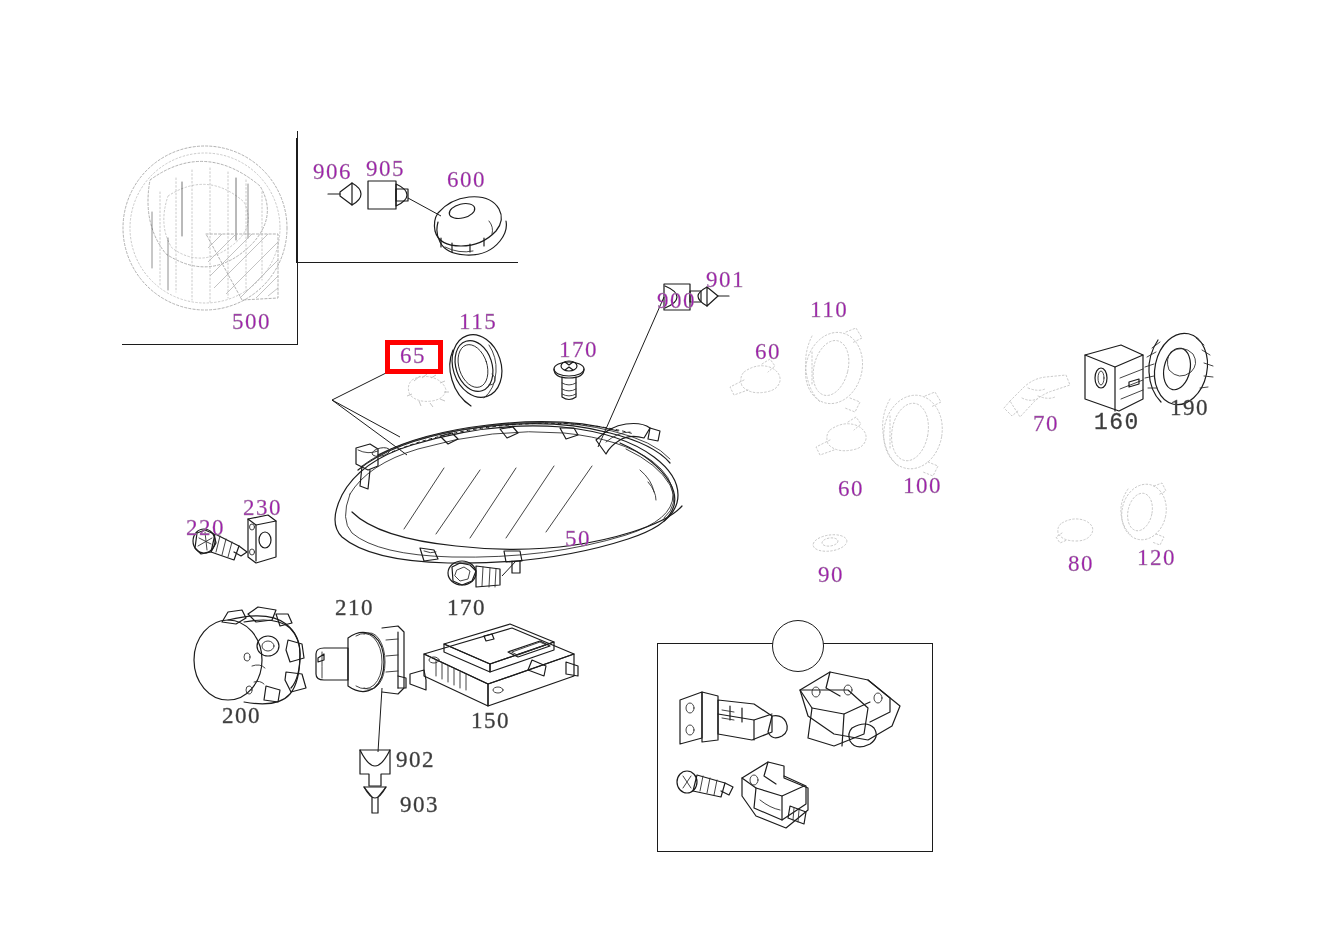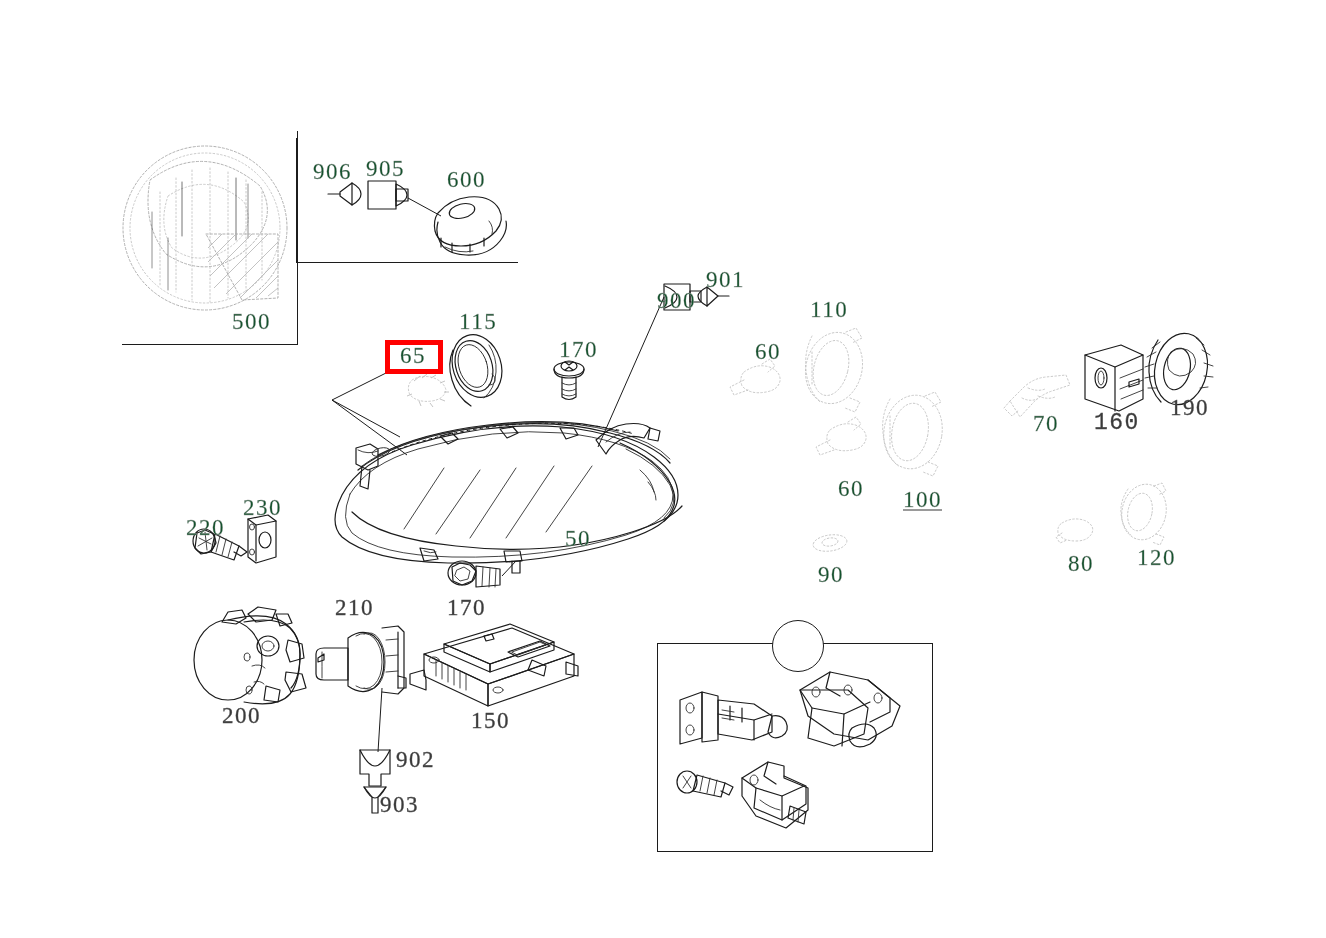--- a/index.html
+++ b/index.html
@@ -35,21 +35,21 @@
     font-family: "Liberation Serif", serif;
     font-size: 23px;
     letter-spacing: 1.5px;
     color: #3a3a3a;
     -webkit-text-stroke: 0.35px #555;
     white-space: nowrap;
     line-height: 1;
     user-select: none;
   }
   .callout.faint {
-    color: #14532d;
+    color: #a21caf;
     -webkit-text-stroke: 0.3px #9a9a9a;
   }
   .callout.boxed-circle {
     color: #2e2e2e;
   }
   
   #highlight-65 {
     position: absolute;
     box-sizing: border-box;
     border: 5px solid #ff0000;
@@ -488,30 +488,30 @@
   <span class="callout faint" style="left:366px; top:157px;">905</span>
   <span class="callout faint" style="left:447px; top:168px;">600</span>
   <span class="callout faint" style="left:459px; top:310px;">115</span>
   <span class="callout faint" style="left:400px; top:344px;">65</span>
   <span class="callout faint" style="left:559px; top:338px;">170</span>
   <span class="callout faint" style="left:657px; top:268px;margin-top:21px;">900</span>
   <span class="callout faint" style="left:706px; top:268px;">901</span>
   <span class="callout faint" style="left:810px; top:298px;">110</span>
   <span class="callout faint" style="left:755px; top:340px;">60</span>
   <span class="callout faint" style="left:838px; top:477px;">60</span>
-  <span class="callout faint" style="left:903px; top:488px;text-decoration:underline;">100</span>
+  <span class="callout faint" style="left:903px; top:474px;">100</span>
   <span class="callout faint" style="left:818px; top:563px;">90</span>
   <span class="callout faint" style="left:1033px; top:412px;">70</span>
   <span class="callout" style="left:1094px; top:412px;font-family:Liberation Mono, monospace;">160</span>
   <span class="callout" style="left:1170px; top:396px;">190</span>
   <span class="callout faint" style="left:1068px; top:552px;">80</span>
   <span class="callout faint" style="left:1137px; top:546px;">120</span>
   <span class="callout faint" style="left:565px; top:527px;">50</span>
   <span class="callout faint" style="left:186px; top:516px;">220</span>
   <span class="callout faint" style="left:243px; top:496px;">230</span>
   <span class="callout" style="left:222px; top:704px;">200</span>
   <span class="callout" style="left:335px; top:596px;">210</span>
   <span class="callout" style="left:447px; top:596px;">170</span>
   <span class="callout" style="left:471px; top:709px;">150</span>
   <span class="callout" style="left:396px; top:748px;">902</span>
-  <span class="callout" style="left:380px; top:793px;">903</span>
+  <span class="callout" style="left:400px; top:793px;">903</span>
 
 </div>
 
 </body></html>

